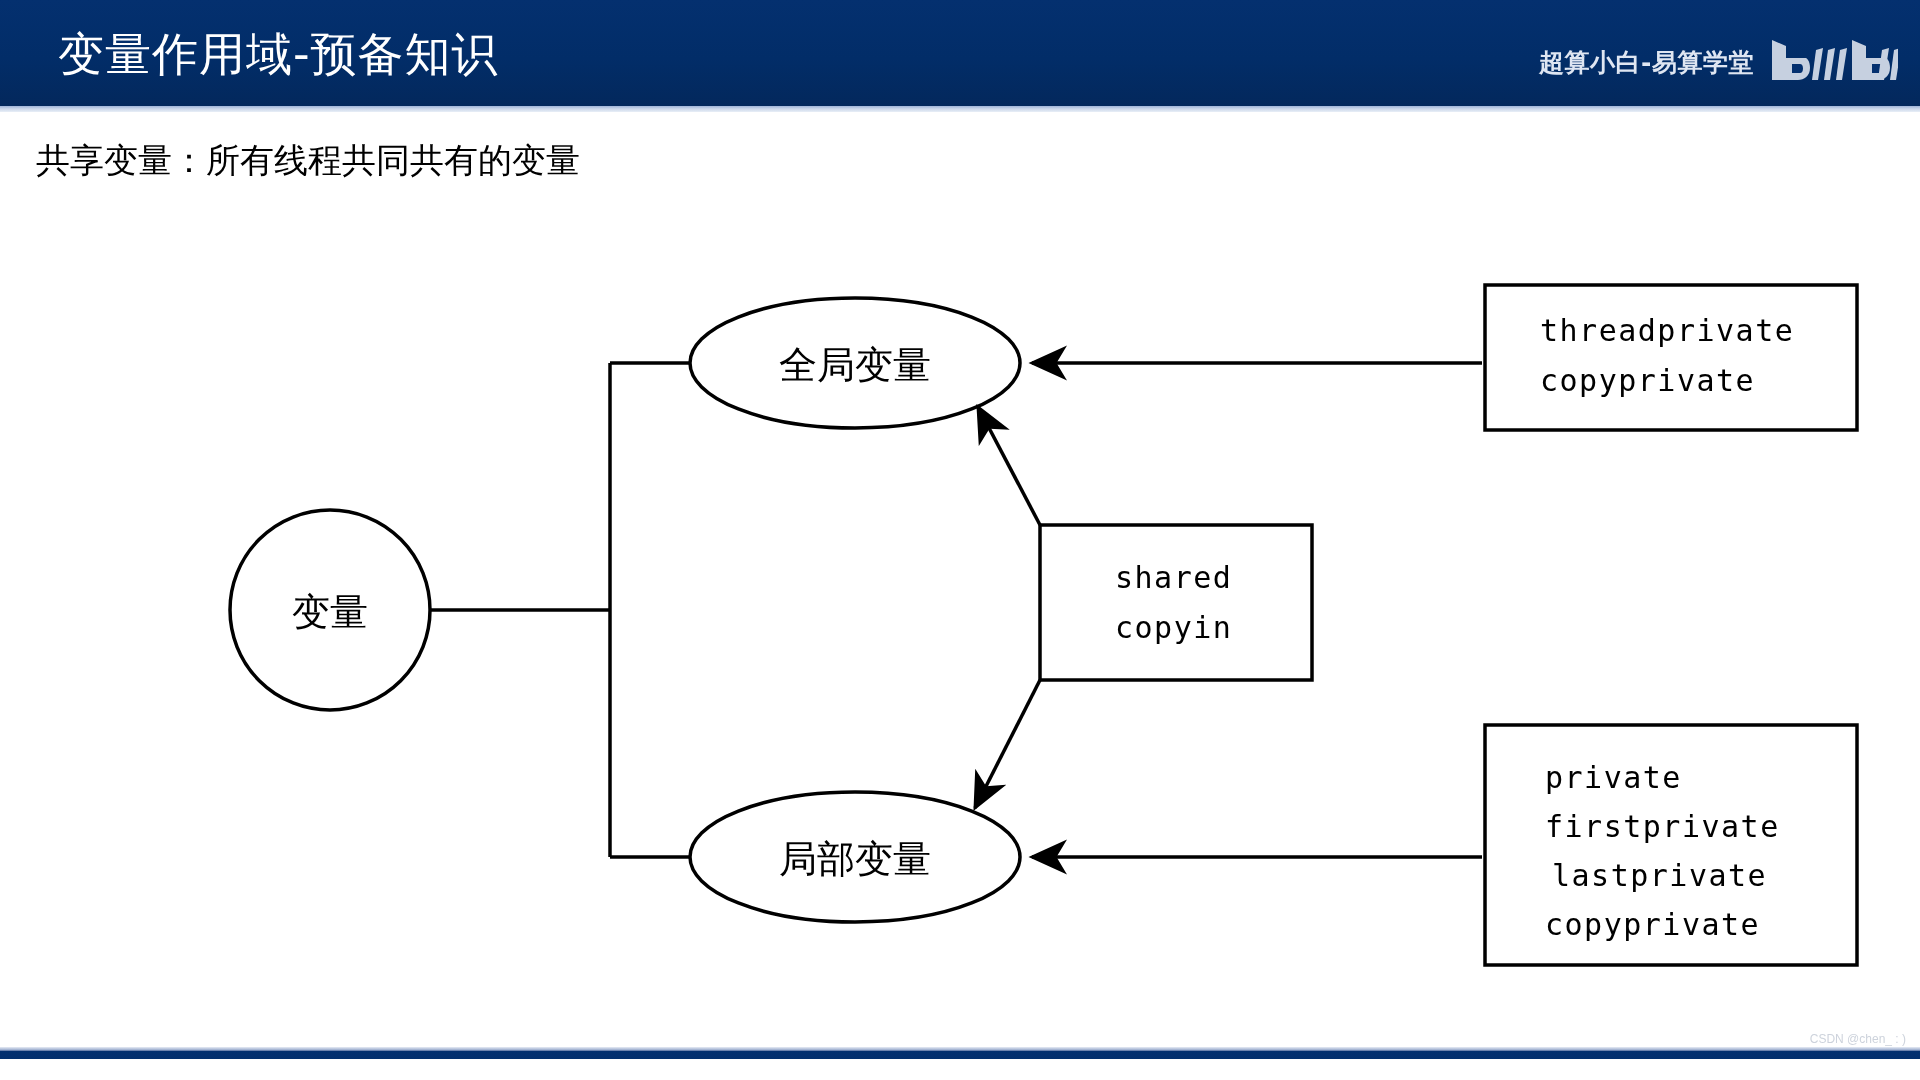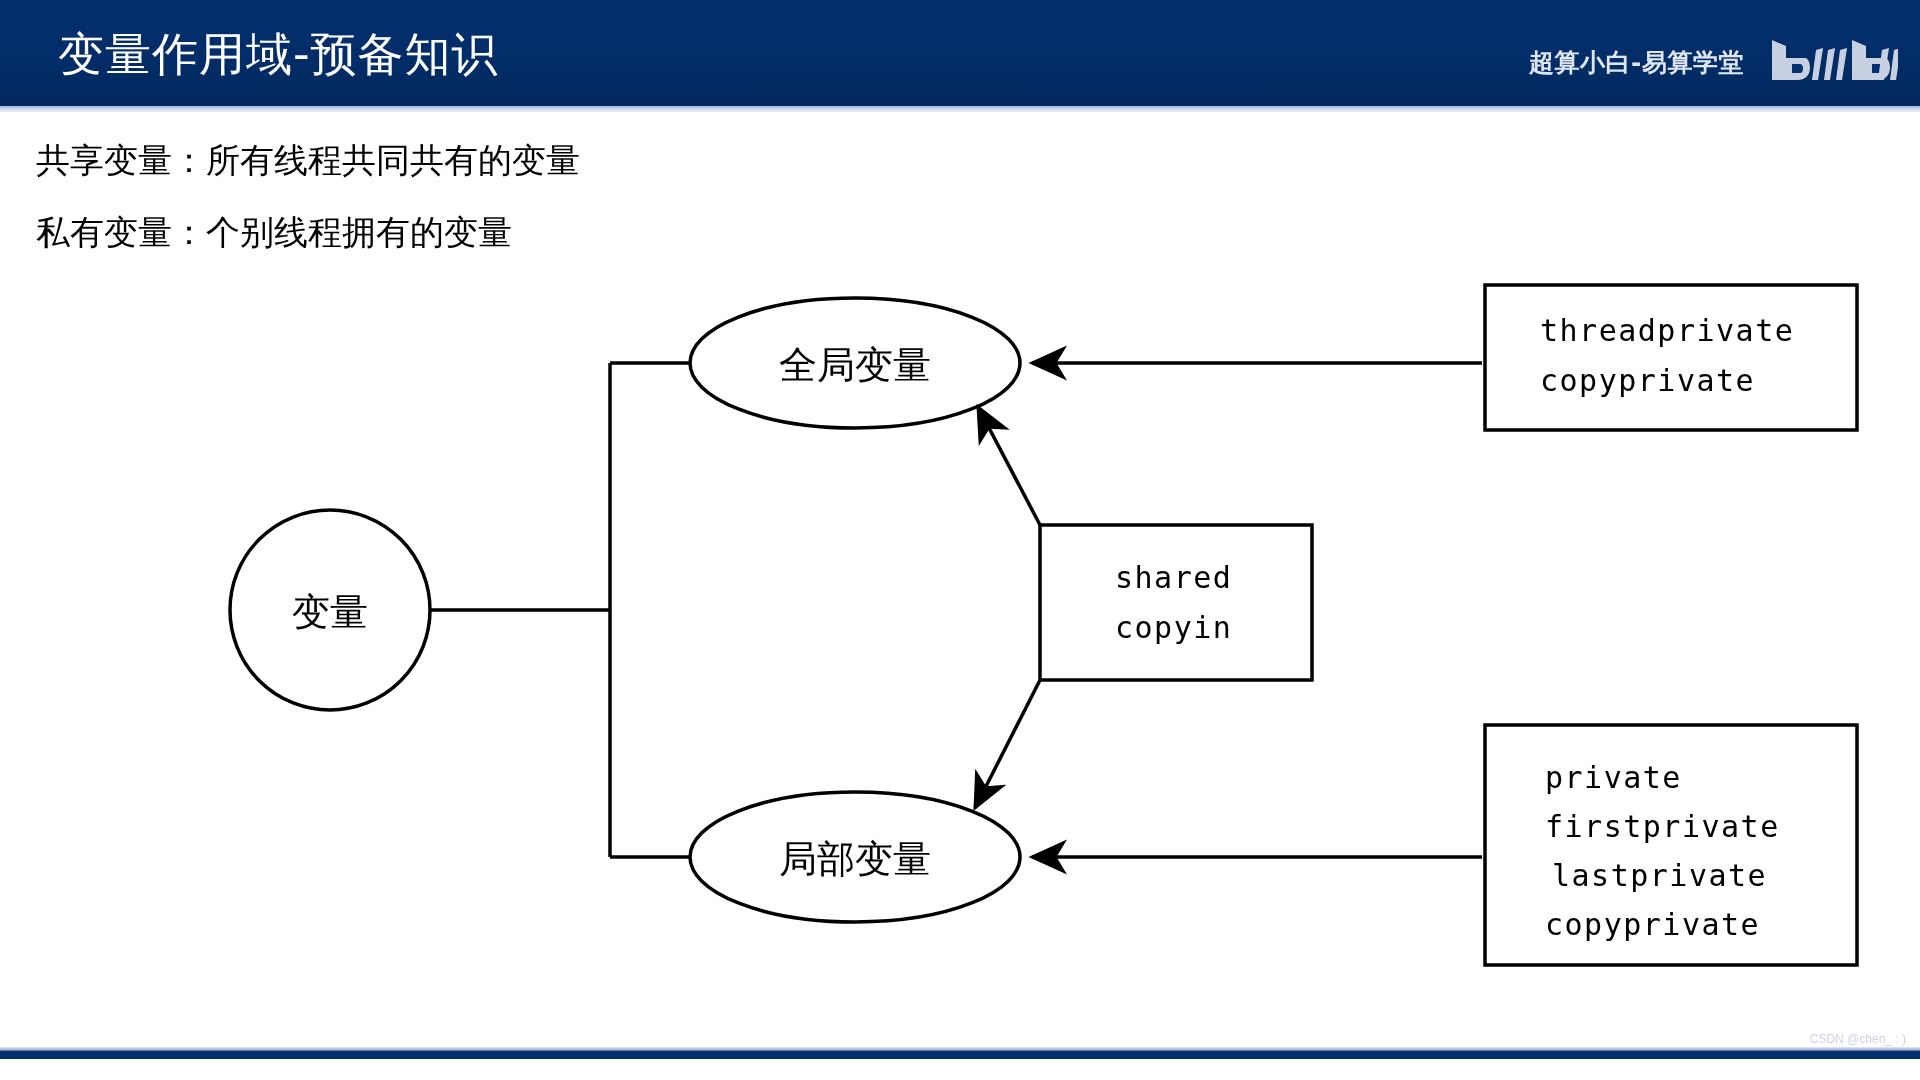--- a/index.html
+++ b/index.html
@@ -39,21 +39,21 @@
     position:absolute;left:58px;top:24px;
     color:#ffffff;
     font-size:46px;
     font-weight:400;
     letter-spacing:1px;
     white-space:nowrap;
     font-family:"DejaVu Sans","Liberation Sans",sans-serif;
   }
   .brand{
     position:absolute;right:22px;top:36px;
-    display:flex;align-items:center;gap:22px;
+    display:flex;align-items:center;gap:12px;
   }
   .brand-text{
     color:#dfe6f2;
     font-size:25px;
     font-weight:bold;
     letter-spacing:0.5px;
     white-space:nowrap;
     font-family:"DejaVu Sans","Liberation Sans",sans-serif;
   }
   .brand-logo{display:block;}
@@ -141,21 +141,20 @@
           <path d="M92 28 L100 28 C102 28 103 30 103 32.5 C103 35 102 37 100 37 L92 37 Z" transform="translate(14,0)" fill="#04306f"></path>
 
           <path d="M116 14 L123 12 L118 44 L112 44 Z"></path>
           <path d="M128 14 L135 12 L130 44 L124 44 Z"></path>
         </g>
       </svg>
     </span>
   </div>
 
   <div class="bodyline l1">共享变量：所有线程共同共有的变量</div>
-  <div class="bodyline l2">私有变量：个别线程拥有的变量</div>
 
   <div class="diagram">
     <svg width="1920" height="760" viewBox="0 0 1920 760" aria-hidden="true">
       <defs>
         <marker id="arrowhead" markerWidth="12" markerHeight="12" refX="10" refY="5" orient="auto" markerUnits="strokeWidth">
           <path d="M0,0 L11,5 L0,10 L3,5 Z" fill="#000000"></path>
         </marker>
       </defs>
 
       <g stroke="#000000" stroke-width="3.5" fill="none">

